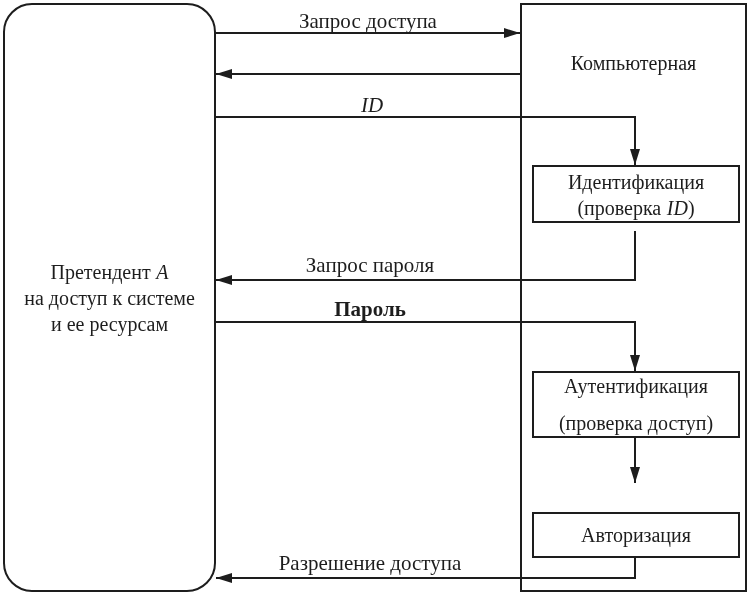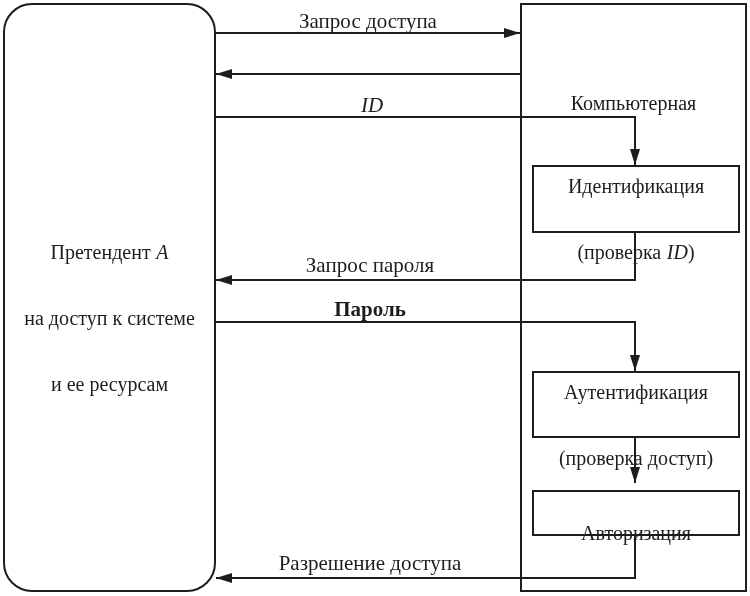--- a/index.html
+++ b/index.html
@@ -33,23 +33,23 @@
     left: 3px; top: 3px; width: 213px; height: 589px; border-radius: 29px;
   }
   .actor-right {
     left: 520px; top: 3px; width: 227px; height: 589px;
     justify-content: flex-start;
     padding-top: 45px;
   }
   .inner {
     z-index: 3;
   }
-  .inner.identification { left: 532px; top: 165px; width: 208px; height: 68px; }
-  .inner.authentication { left: 532px; top: 371px; width: 208px; height: 67px; }
-  .inner.authorization  { left: 532px; top: 490px; width: 208px; height: 46px; }
+  .inner.identification { left: 532px; top: 165px; width: 208px; height: 58px; justify-content: flex-end; }
+  .inner.authentication { left: 532px; top: 371px; width: 208px; height: 67px; justify-content: space-between; }
+  .inner.authorization  { left: 532px; top: 512px; width: 208px; height: 46px; }
 
   .hline, .vline {
     position: absolute;
     background: #1d1d1d;
     z-index: 2;
   }
   .hline { height: 2px; }
   .vline { width: 2px; }
 
   .ah {
@@ -80,21 +80,21 @@
     font-size: 21px;
     line-height: 22px;
     z-index: 5;
     background: #ffffff;
     padding: 0 4px;
   }
   .it {
     font-style: italic;
   }
   .it.sp { margin-left: 0.28em; }
-  .line-row { display: block; margin-top: 40px; }
+  .line-row { display: block; }
 </style>
 </head>
 <body>
 
 <div class="stage">
 
   <div class="box actor-left">
     <span class="line-row"><span>Претендент</span><span class="it sp">A</span></span>
     <span class="line-row">на доступ к системе</span>
     <span class="line-row">и ее ресурсам</span>

